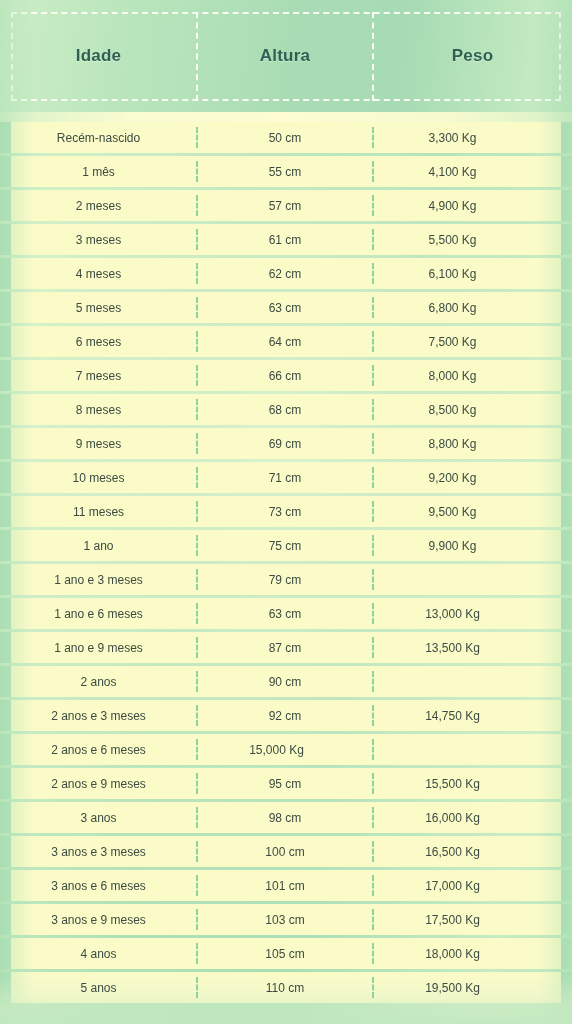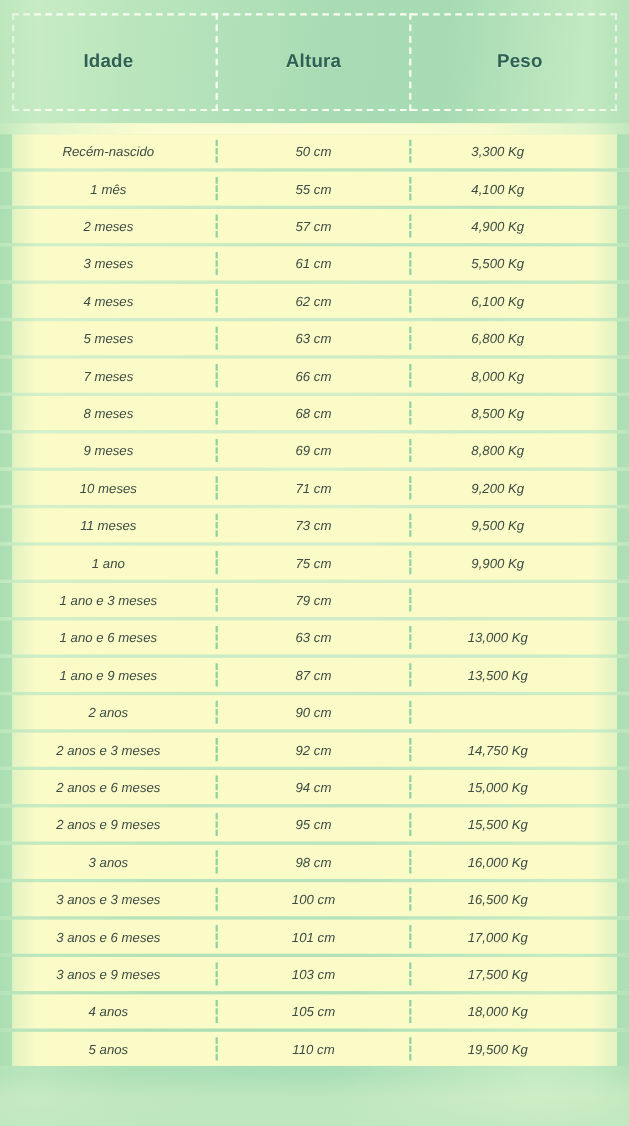--- a/index.html
+++ b/index.html
@@ -92,21 +92,20 @@
     width: 572px;
   }
   .row {
     position: relative;
     height: 31px;
     margin: 0 0 3px 0;
     box-sizing: border-box;
     background: #fbfbc8;
     display: flex;
     align-items: flex-end;
-    font-style: italic;
   }
   
   .row::before, .row::after {
     content: "";
     position: absolute;
     top: 0;
     bottom: 0;
     width: 11px;
     background: linear-gradient(90deg, rgba(168,221,178,0.95), rgba(175,225,182,0.95));
   }
@@ -256,20 +255,33 @@
           <span>63 cm</span>
         </div>
         <div class="cell c3">
           <span>6,800 Kg</span>
         </div>
         <div class="rsep s1"></div>
         <div class="rsep s2"></div>
       </div>
       <div class="row">
         <div class="cell c1">
+          <span>6 meses</span>
+        </div>
+        <div class="cell c2">
+          <span>64 cm</span>
+        </div>
+        <div class="cell c3">
+          <span>7,500 Kg</span>
+        </div>
+        <div class="rsep s1"></div>
+        <div class="rsep s2"></div>
+      </div>
+      <div class="row">
+        <div class="cell c1">
           <span>7 meses</span>
         </div>
         <div class="cell c2">
           <span>66 cm</span>
         </div>
         <div class="cell c3">
           <span>8,000 Kg</span>
         </div>
         <div class="rsep s1"></div>
         <div class="rsep s2"></div>
@@ -394,23 +406,20 @@
         </div>
         <div class="cell c3">
           <span>14,750 Kg</span>
         </div>
         <div class="rsep s1"></div>
         <div class="rsep s2"></div>
       </div>
       <div class="row">
         <div class="cell c1">
           <span>2 anos e 6 meses</span>
-        </div>
-        <div class="cell c2">
-          <span>94 cm</span>
         </div>
         <div class="cell c3">
           <span>15,000 Kg</span>
         </div>
         <div class="rsep s1"></div>
         <div class="rsep s2"></div>
       </div>
       <div class="row">
         <div class="cell c1">
           <span>2 anos e 9 meses</span>

